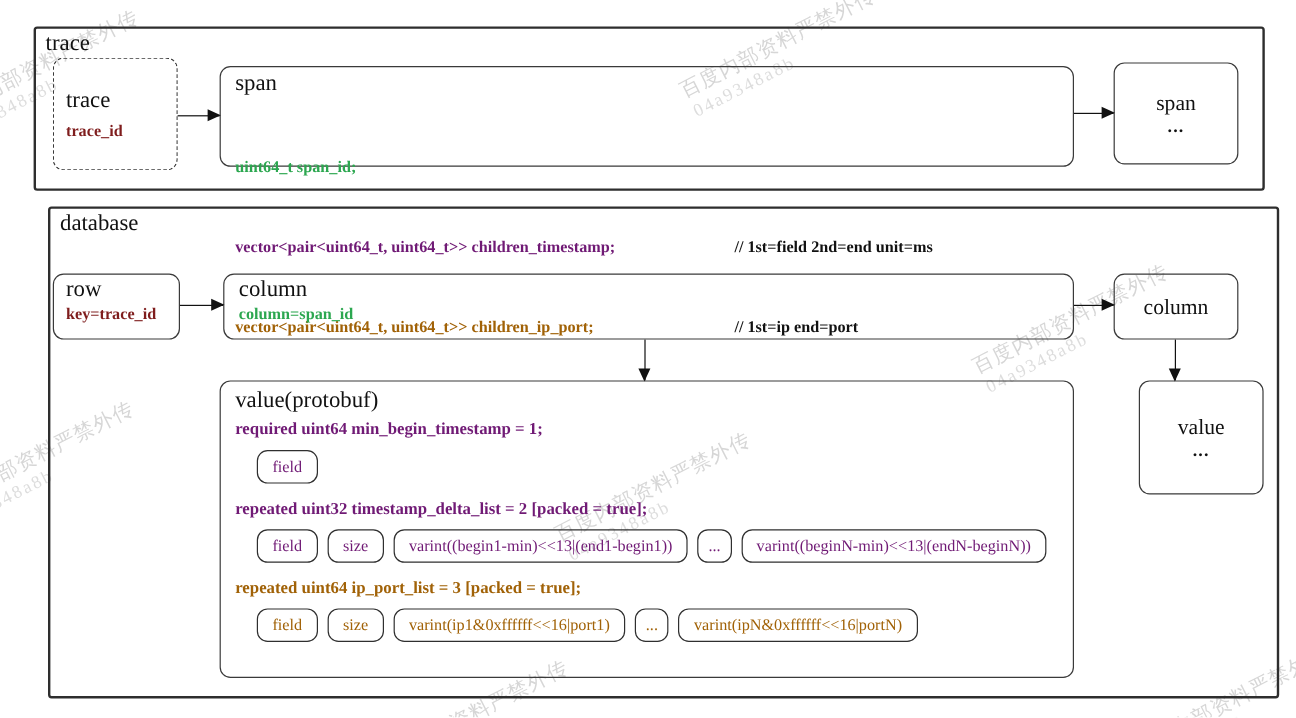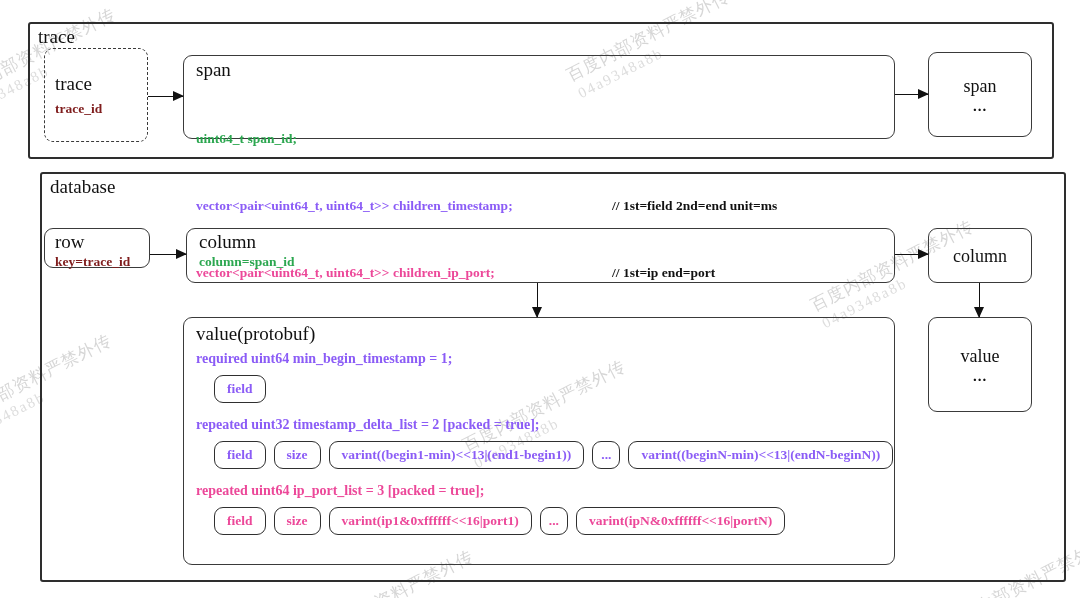--- a/index.html
+++ b/index.html
@@ -34,47 +34,47 @@
   
   .box{
     position:absolute;border:1.6px solid #3a3a3a;border-radius:9px;
     background:transparent;z-index:2;box-sizing:border-box;
   }
   .dashed{border-style:dashed;}
   .box-title{font-size:19px;line-height:22px;color:#111;}
   .sub{font-size:13.5px;font-weight:bold;line-height:17px;}
   .orange{color:#7f1d1d;}
   .green{color:#2ca750;}
-  .red{color:#8b5cf6;}
-  .blue{color:#ec4899;}
+  .red{color:#701a75;}
+  .blue{color:#a16207;}
   
   .trace-box{left:44px;top:48px;width:104px;height:94px;
     display:flex;flex-direction:column;justify-content:center;padding:0 0 0 10px;gap:5px;}
   
   .span-box{left:183px;top:55px;width:712px;height:84px;padding:3px 12px;}
   .code-line{font-size:13.5px;font-weight:bold;line-height:19px;white-space:nowrap;margin-top:48px;}
   .code-w{display:inline-block;min-width:416px;}
   .comment{color:#111;font-weight:bold;}
   
   .next-box{display:flex;flex-direction:column;align-items:center;justify-content:center;}
   .span-next{left:928px;top:52px;width:104px;height:85px;}
   .col-next{left:928px;top:228px;width:104px;height:55px;}
-  .val-next{left:928px;top:317px;width:104px;height:95px;}
+  .val-next{left:949px;top:317px;width:104px;height:95px;}
   .next-title{font-size:18px;line-height:20px;}
   .dots{font-size:15px;font-weight:bold;line-height:14px;margin-top:3px;letter-spacing:1px;}
   
-  .row-box{left:44px;top:228px;width:106px;height:40px;padding:2px 0 0 10px;}
+  .row-box{left:44px;top:228px;width:106px;height:55px;padding:2px 0 0 10px;}
   .col-box{left:186px;top:228px;width:709px;height:55px;padding:2px 0 0 12px;}
   
   .value-box{left:183px;top:317px;width:712px;height:248px;padding:5px 12px;}
   .decl{font-size:14px;font-weight:bold;line-height:18px;margin:5px 0 7px 0;white-space:nowrap;}
   .chip-row{display:flex;gap:8px;margin:0 0 13px 18px;align-items:stretch;}
   .chip{
     border:1.6px solid #2f2f2f;border-radius:9px;padding:5px 12px;
-    font-size:13.5px;font-weight:bold;white-space:nowrap;line-height:16px;
+    font-size:13.5px;font-weight:normal;white-space:nowrap;line-height:16px;
     display:flex;align-items:center;background:transparent;
   }
   .chip-dots{padding:5px 8px;}
   
   .harrow{position:absolute;border-top:1.6px solid #111;z-index:3;}
   .harrow::after{
     content:"";position:absolute;right:-1px;top:-6.3px;
     border-left:11px solid #111;border-top:5.5px solid transparent;border-bottom:5.5px solid transparent;
   }
   .varrow{position:absolute;border-left:1.6px solid #111;z-index:3;}

